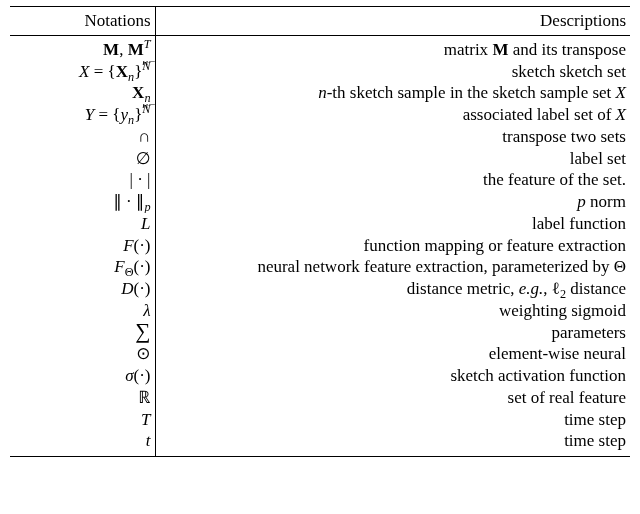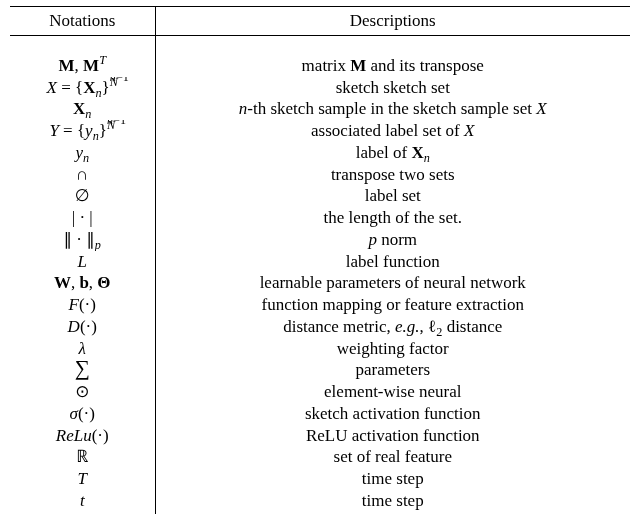--- a/index.html
+++ b/index.html
@@ -16,41 +16,41 @@
     padding: 6px 10px 8px 10px;
   }
   table {
     border-collapse: collapse;
     width: 100%;
     table-layout: fixed;
   }
   col.notations { width: 145px; }
   col.descriptions { width: auto; }
   th, td {
-    text-align: center;
+    text-align: right;
     vertical-align: top;
     padding: 0 4px;
     line-height: 1.28;
     font-weight: normal;
   }
   thead th {
     border-top: 1.2px solid #000;
     border-bottom: 1px solid #000;
     padding-top: 3px;
     padding-bottom: 3px;
   }
   .divider {
     border-right: 1px solid #000;
   }
   tbody tr:last-child td {
     border-bottom: 1.2px solid #000;
     padding-bottom: 4px;
   }
   tbody tr:first-child td {
-    padding-top: 19px;
+    padding-top: 3px;
   }
   .notation {
     white-space: nowrap;
     overflow: hidden;
   }
   
   .bf { font-weight: bold; }
   .it { font-style: italic; }
   .cal { font-family: "Brush Script MT","Segoe Script","URW Chancery L",cursive; font-style: italic; }
   sup, sub { font-size: 0.72em; line-height: 0; }
@@ -82,74 +82,66 @@
         </tr>
         <tr>
           <td class="divider notation"><span class="bf">X</span><sub><span class="it">n</span></sub></td>
           <td><span class="it">n</span>-th sketch sample in the sketch sample set <span class="cal">X</span></td>
         </tr>
         <tr>
           <td class="divider notation"><span class="cal">Y</span> = {<span class="it">y</span><sub><span class="it">n</span></sub>}<span style="position:relative"><sup><span class="it">N</span></sup><sub style="position:absolute;left:0"><span class="it">n</span>=1</sub></span></td>
           <td>associated label set of <span class="cal">X</span></td>
         </tr>
         <tr>
-          <td class="divider notation"><span class="it">y</span><sub><span class="it">n</span></sub></td>
-          <td>label of <span class="bf">X</span><sub><span class="it">n</span></sub></td>
-        </tr>
-        <tr>
           <td class="divider notation">∩</td>
           <td>transpose two sets</td>
         </tr>
         <tr>
           <td class="divider notation">∅</td>
           <td>label set</td>
         </tr>
         <tr>
           <td class="divider notation">| · |</td>
-          <td>the length of the set.</td>
+          <td>the feature of the set.</td>
         </tr>
         <tr>
           <td class="divider notation">∥ · ∥<sub><span class="it">p</span></sub></td>
           <td><span class="it">p</span> norm</td>
         </tr>
         <tr>
           <td class="divider notation"><span class="cal">L</span></td>
           <td>label function</td>
         </tr>
         <tr>
-          <td class="divider notation"><span class="bf">W</span>, <span class="bf">b</span>, <span class="bf">Θ</span></td>
-          <td>learnable parameters of neural network</td>
+          <td class="divider notation"><span class="cal">F</span>(·)</td>
+          <td>function mapping or feature extraction</td>
         </tr>
         <tr>
-          <td class="divider notation"><span class="cal">F</span>(·)</td>
-          <td>function mapping or feature extraction</td>
+          <td class="divider notation"><span class="cal">F</span><sub>Θ</sub>(·)</td>
+          <td>neural network feature extraction, parameterized by Θ</td>
         </tr>
         <tr>
           <td class="divider notation"><span class="cal">D</span>(·)</td>
           <td>distance metric, <span class="it">e.g.</span>, ℓ<sub>2</sub> distance</td>
         </tr>
         <tr>
           <td class="divider notation"><span class="it">λ</span></td>
-          <td>weighting factor</td>
+          <td>weighting sigmoid</td>
         </tr>
         <tr>
           <td class="divider notation"><span style="font-size:1.25em;line-height:0">∑</span></td>
           <td>parameters</td>
         </tr>
         <tr>
           <td class="divider notation">⊙</td>
           <td>element-wise neural</td>
         </tr>
         <tr>
           <td class="divider notation"><span class="it">σ</span>(·)</td>
           <td>sketch activation function</td>
-        </tr>
-        <tr>
-          <td class="divider notation"><span class="it">ReLu</span>(·)</td>
-          <td>ReLU activation function</td>
         </tr>
         <tr>
           <td class="divider notation"><span class="bb">ℝ</span></td>
           <td>set of real feature</td>
         </tr>
         <tr>
           <td class="divider notation"><span class="it">T</span></td>
           <td>time step</td>
         </tr>
         <tr>

